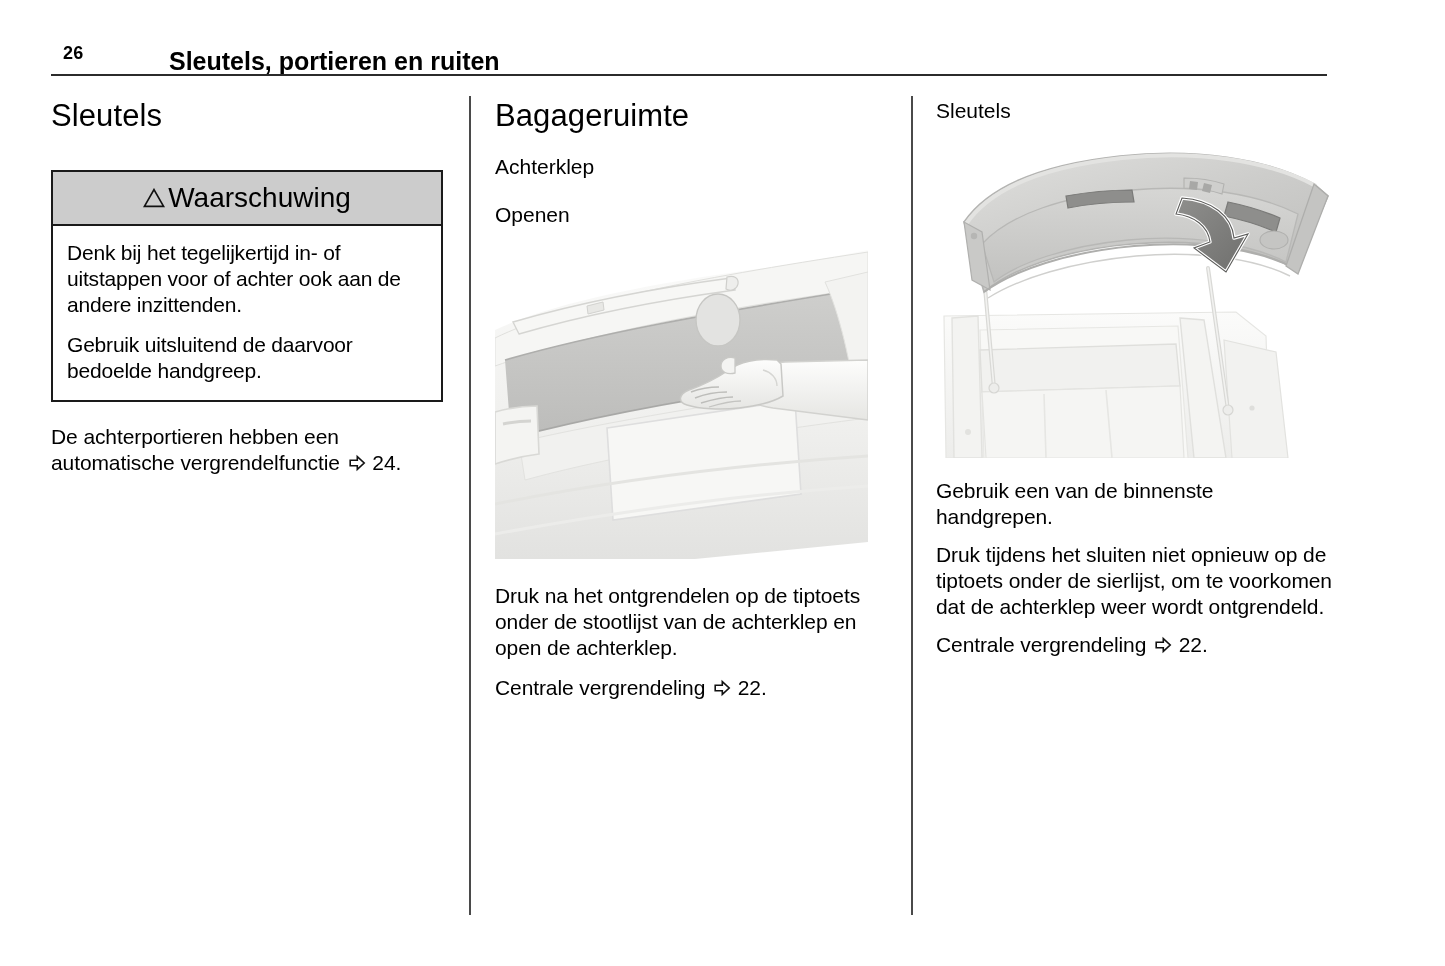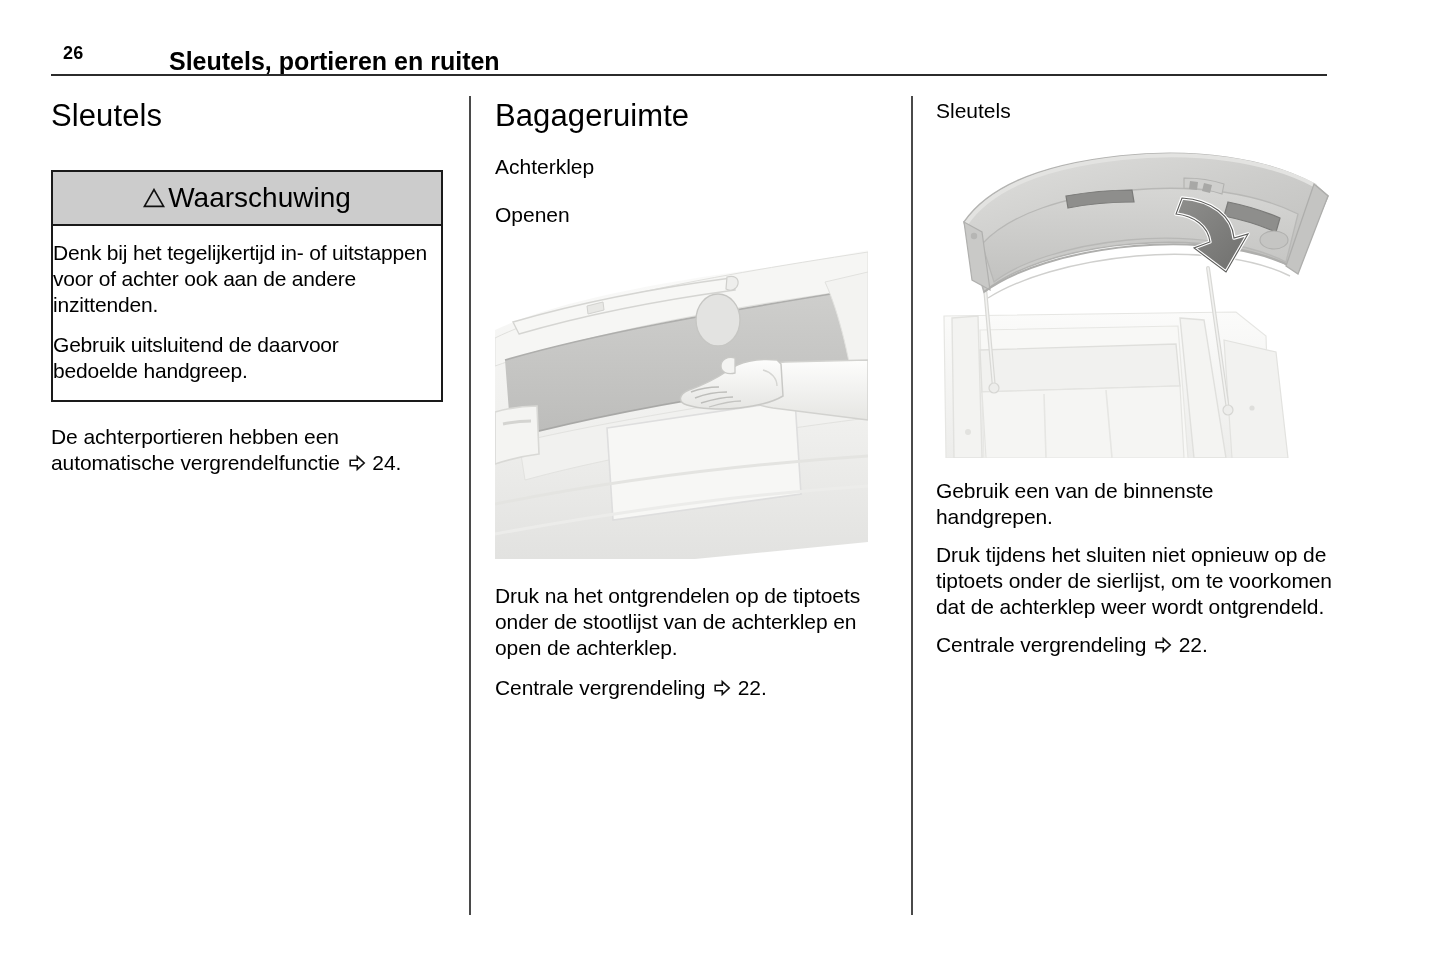--- a/index.html
+++ b/index.html
@@ -141,21 +141,21 @@
   .warn-triangle {
     display: block;
     width: 22px;
     height: 20px;
   }
   .warning-title {
     font-size: 28px;
     line-height: 26px;
   }
   .warning-body {
-    padding: 14px 14px 16px 0;
+    padding: 14px 14px 16px 14px;
   }
   .warning-body p.body { letter-spacing: -.2px; }
 
   
   .illus {
     position: relative;
     background: #ffffff;
     overflow: hidden;
   }
   .illus svg { display: block; }

